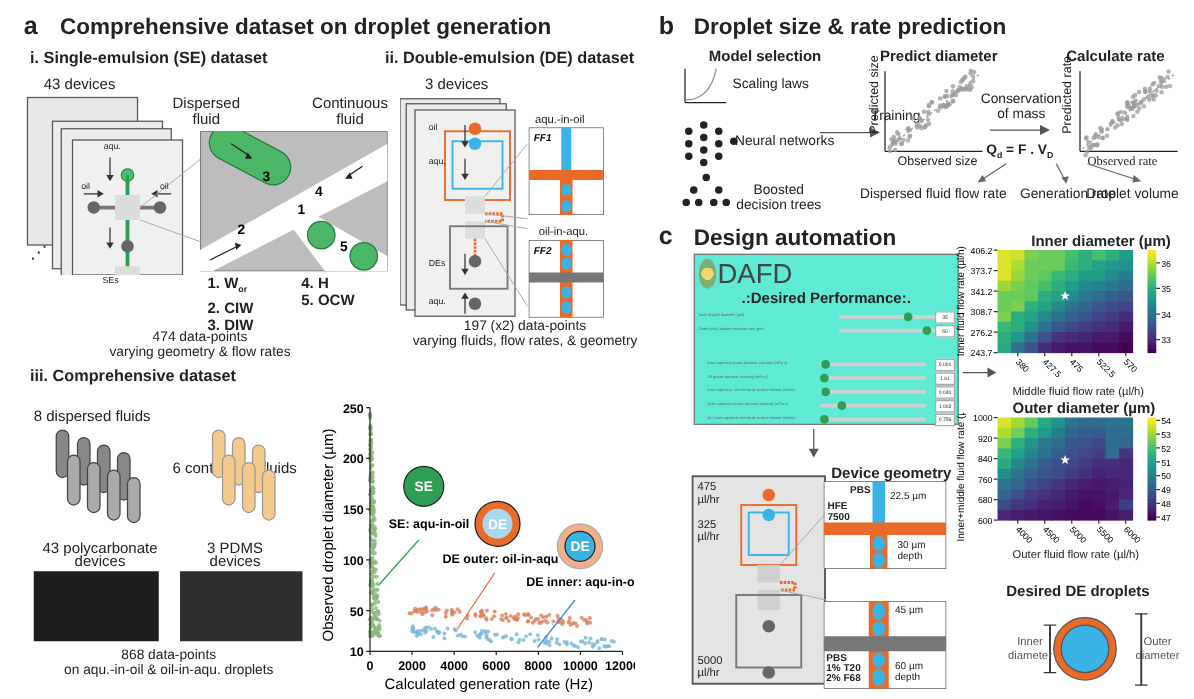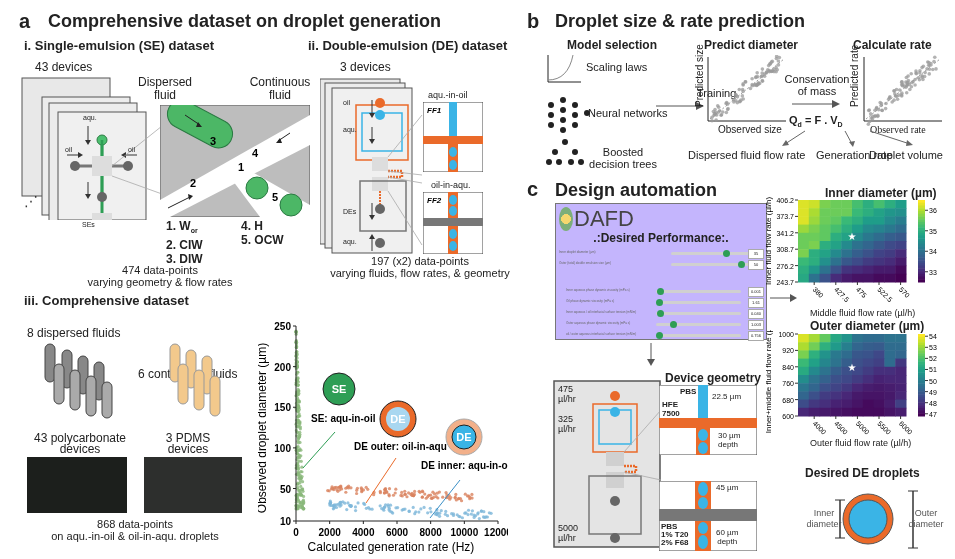--- a/index.html
+++ b/index.html
@@ -991,21 +991,21 @@
   <line x1="110" y1="3" x2="150" y2="16" stroke="#666"></line>
     <polygon points="147,12 153,17 146,18" fill="#666"></polygon>
 </svg>
 <div class="abs t11" style="left:688px;top:149px;">Dispersed fluid flow rate</div>
 <div class="abs t11" style="left:816px;top:149px;">Generation rate</div>
 <div class="abs t11" style="left:869px;top:149px;">Droplet volume</div>
 
 <div class="abs panel-letter" style="left:527px;top:178px;">c</div>
 <div class="abs panel-title" style="left:555px;top:180px;">Design automation</div>
 
-<div class="abs" style="left:555px;top:203px;width:210px;height:135px;background:#c4b5fd;border:1px solid #777;">
+<div class="abs" style="left:555px;top:203px;width:210px;height:135px;background:#5eead4;border:1px solid #777;">
   <div class="abs" style="left:3px;top:3px;width:14px;height:24px;background:radial-gradient(circle,#f5d76e 35%,#7cae7a 36%);border-radius:50%;"></div>
   <div class="abs" style="left:18px;top:2px;font-size:22px;color:#444;">DAFD</div>
   <div class="abs" style="left:0;width:210px;top:27px;font-size:12px;font-weight:bold;text-align:center;">.:Desired Performance:.</div>
   <div id="perf-rows">
       <div class="abs" style="left: 0px; top: 45px; width: 210px; height: 10px;">
         <div class="abs" style="left: 3px; top: 1px; font-size: 3px; color: rgb(102, 102, 102); white-space: nowrap;">Inner droplet diameter (µm)</div>
         <div class="abs" style="left: 115px; top: 3px; width: 85px; height: 3px; background: rgb(208, 208, 208); border-radius: 2px;"></div>
         <div class="abs" style="left: 167.25px; top: 1px; width: 7px; height: 7px; background: rgb(46, 158, 85); border-radius: 50%;"></div>
         <div class="abs" style="left: 192px; top: 0px; width: 14px; height: 8px; border: 1px solid rgb(170, 170, 170); background: rgb(255, 255, 255); font-size: 4px; line-height: 8px; text-align: center;">35</div>
       </div>
@@ -1114,21 +1114,21 @@
   <ellipse cx="44" cy="22" rx="5" ry="6" fill="#3ab4e6"></ellipse>
   <ellipse cx="44" cy="47" rx="5" ry="6" fill="#3ab4e6"></ellipse>
   <ellipse cx="44" cy="61" rx="5" ry="7" fill="#3ab4e6"></ellipse>
 </svg>
 <div class="abs t8" style="left:716px;top:483px;">45 µm</div>
 <div class="abs t8 bold ital" style="left:661px;top:523px;line-height:8px;">
     <div>PBS</div>
     <div>1% T20</div>
     <div>2% F68</div>
   </div>
-<div class="abs t8" style="left:716px;top:528px;line-height:9px;text-align:center;">
+<div class="abs t8" style="left:716px;top:528px;line-height:9px;">
     <div>60 µm</div>
     <div>depth</div>
   </div>
 
 <div class="abs t12 bold" style="left:825px;top:186px;">Inner diameter (µm)</div>
 <svg class="abs" style="left:762px;top:196px;" width="193" height="120" id="heat1">
     <rect x="36" y="4" width="11.3" height="8.7" fill="rgb(220,227,40)"></rect>
     <rect x="46.8" y="4" width="11.3" height="8.7" fill="rgb(204,225,42)"></rect>
     <rect x="57.6" y="4" width="11.3" height="8.7" fill="rgb(123,208,80)"></rect>
     <rect x="68.4" y="4" width="11.3" height="8.7" fill="rgb(108,204,90)"></rect>

